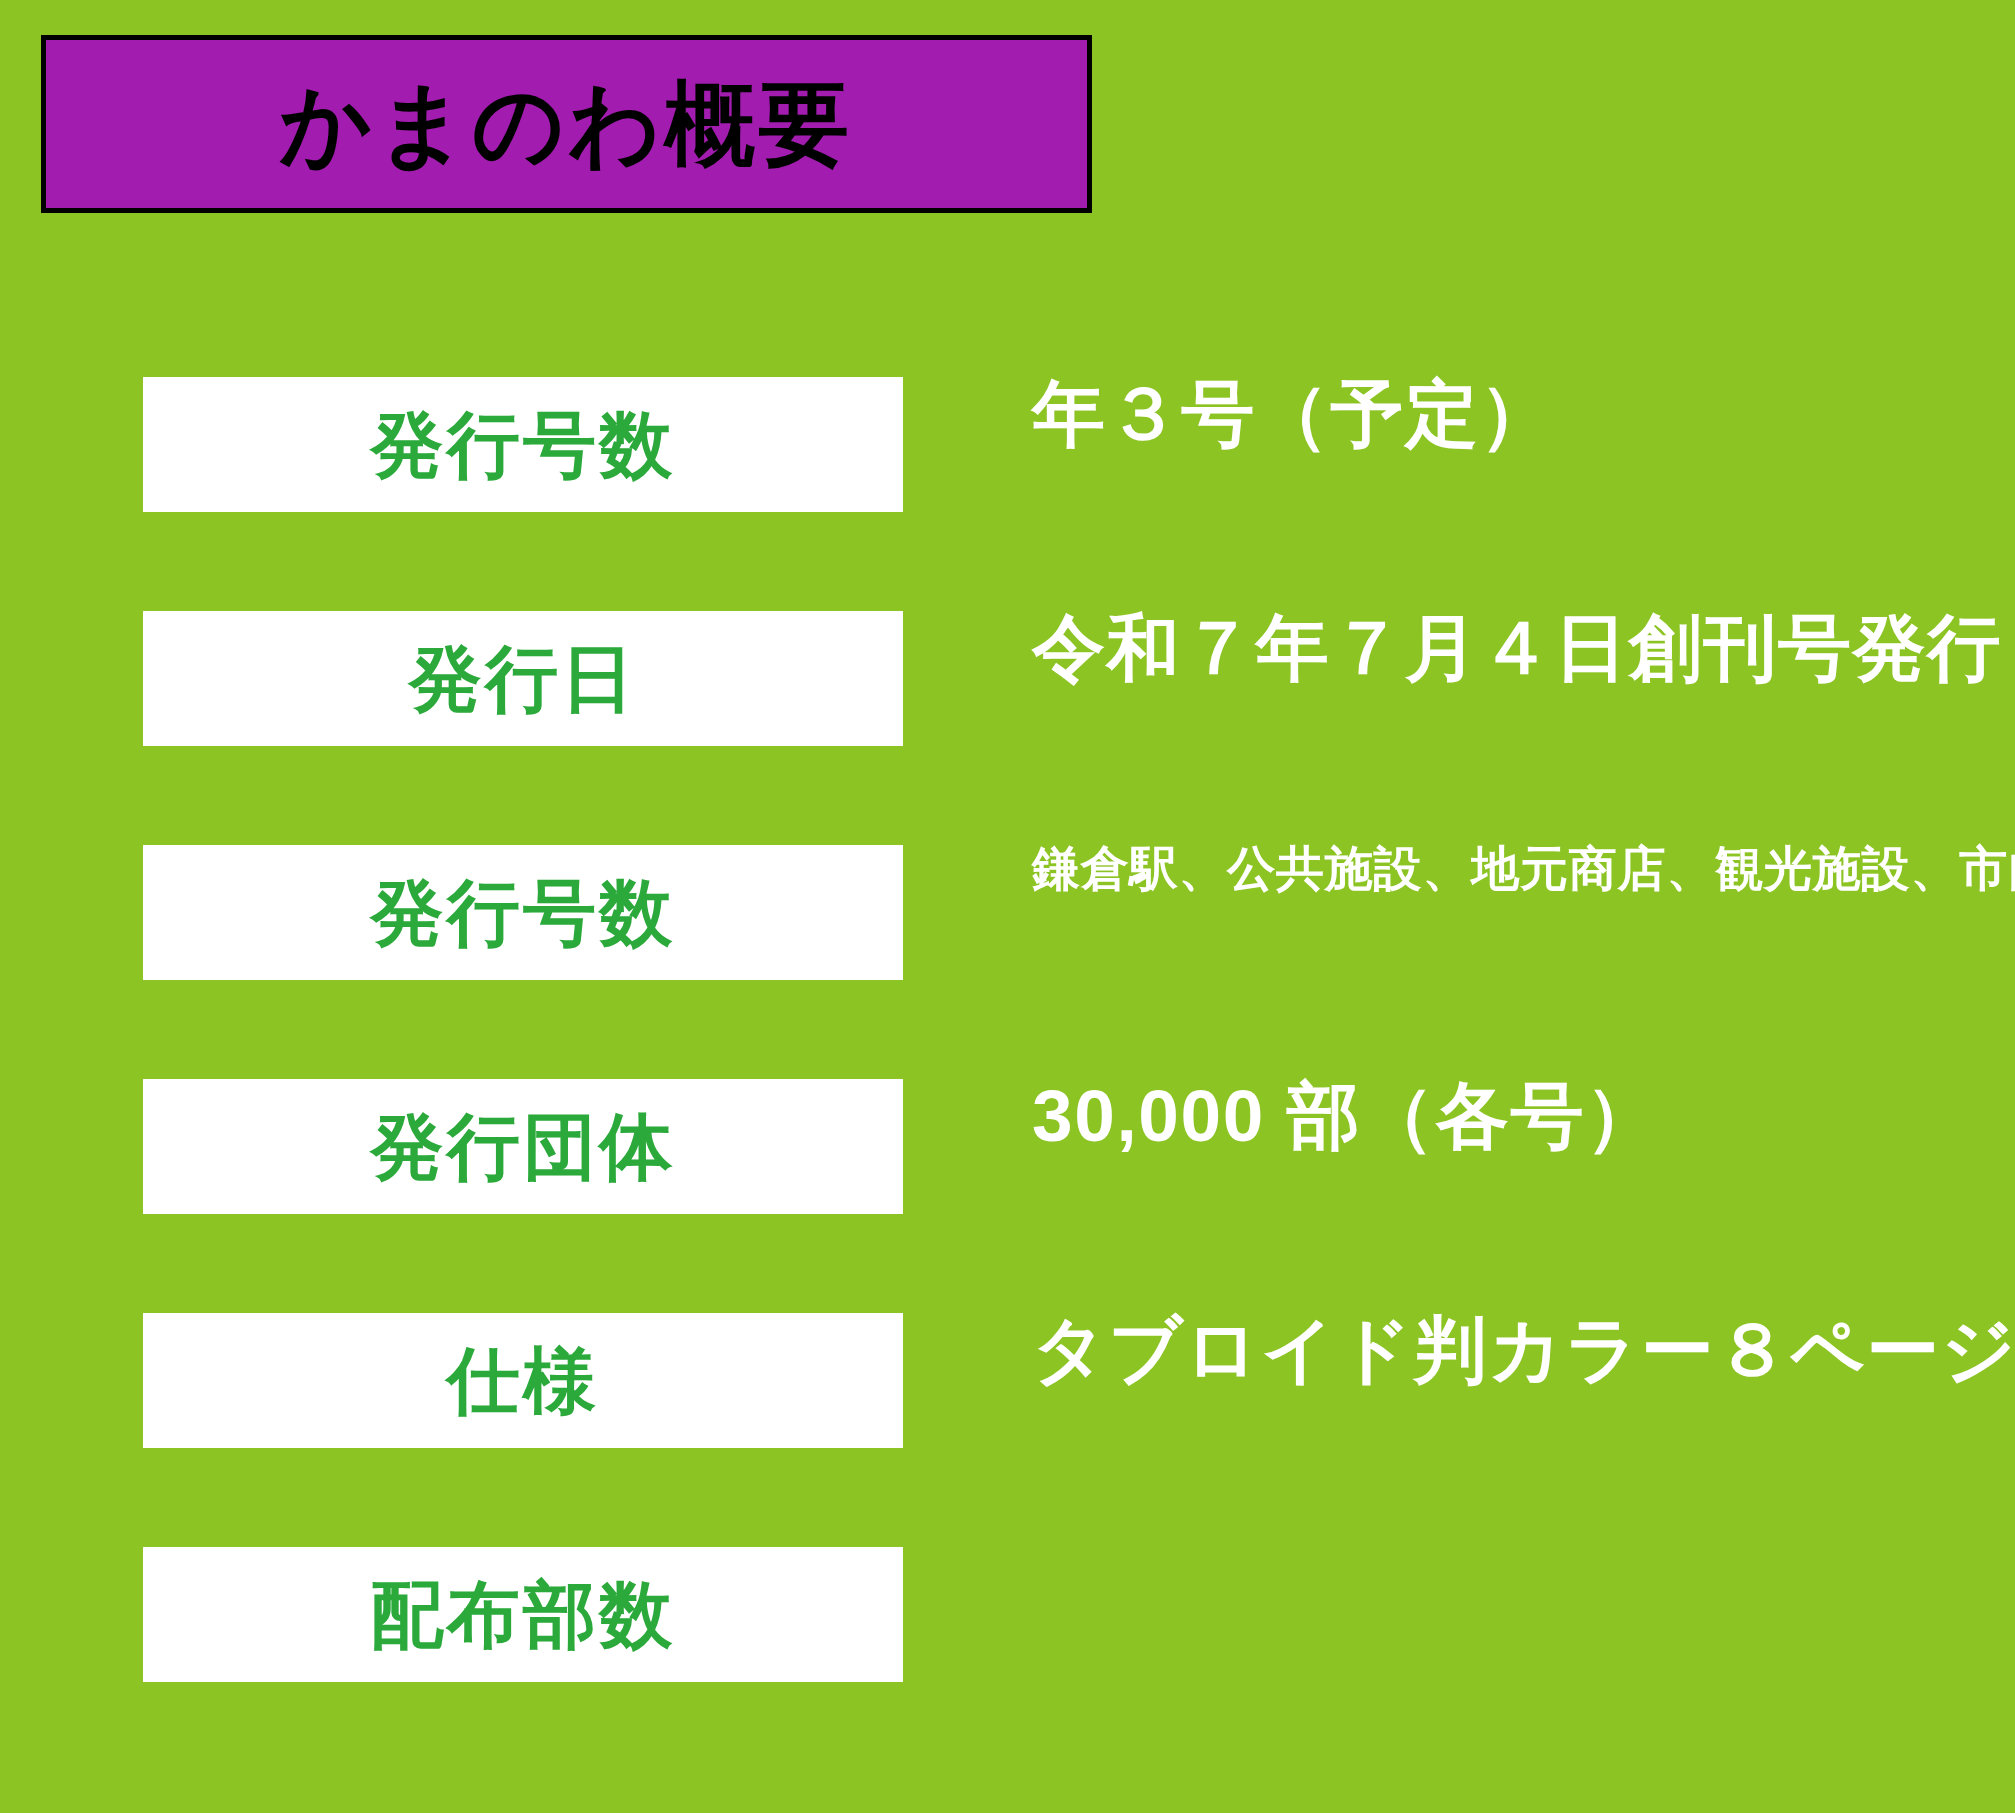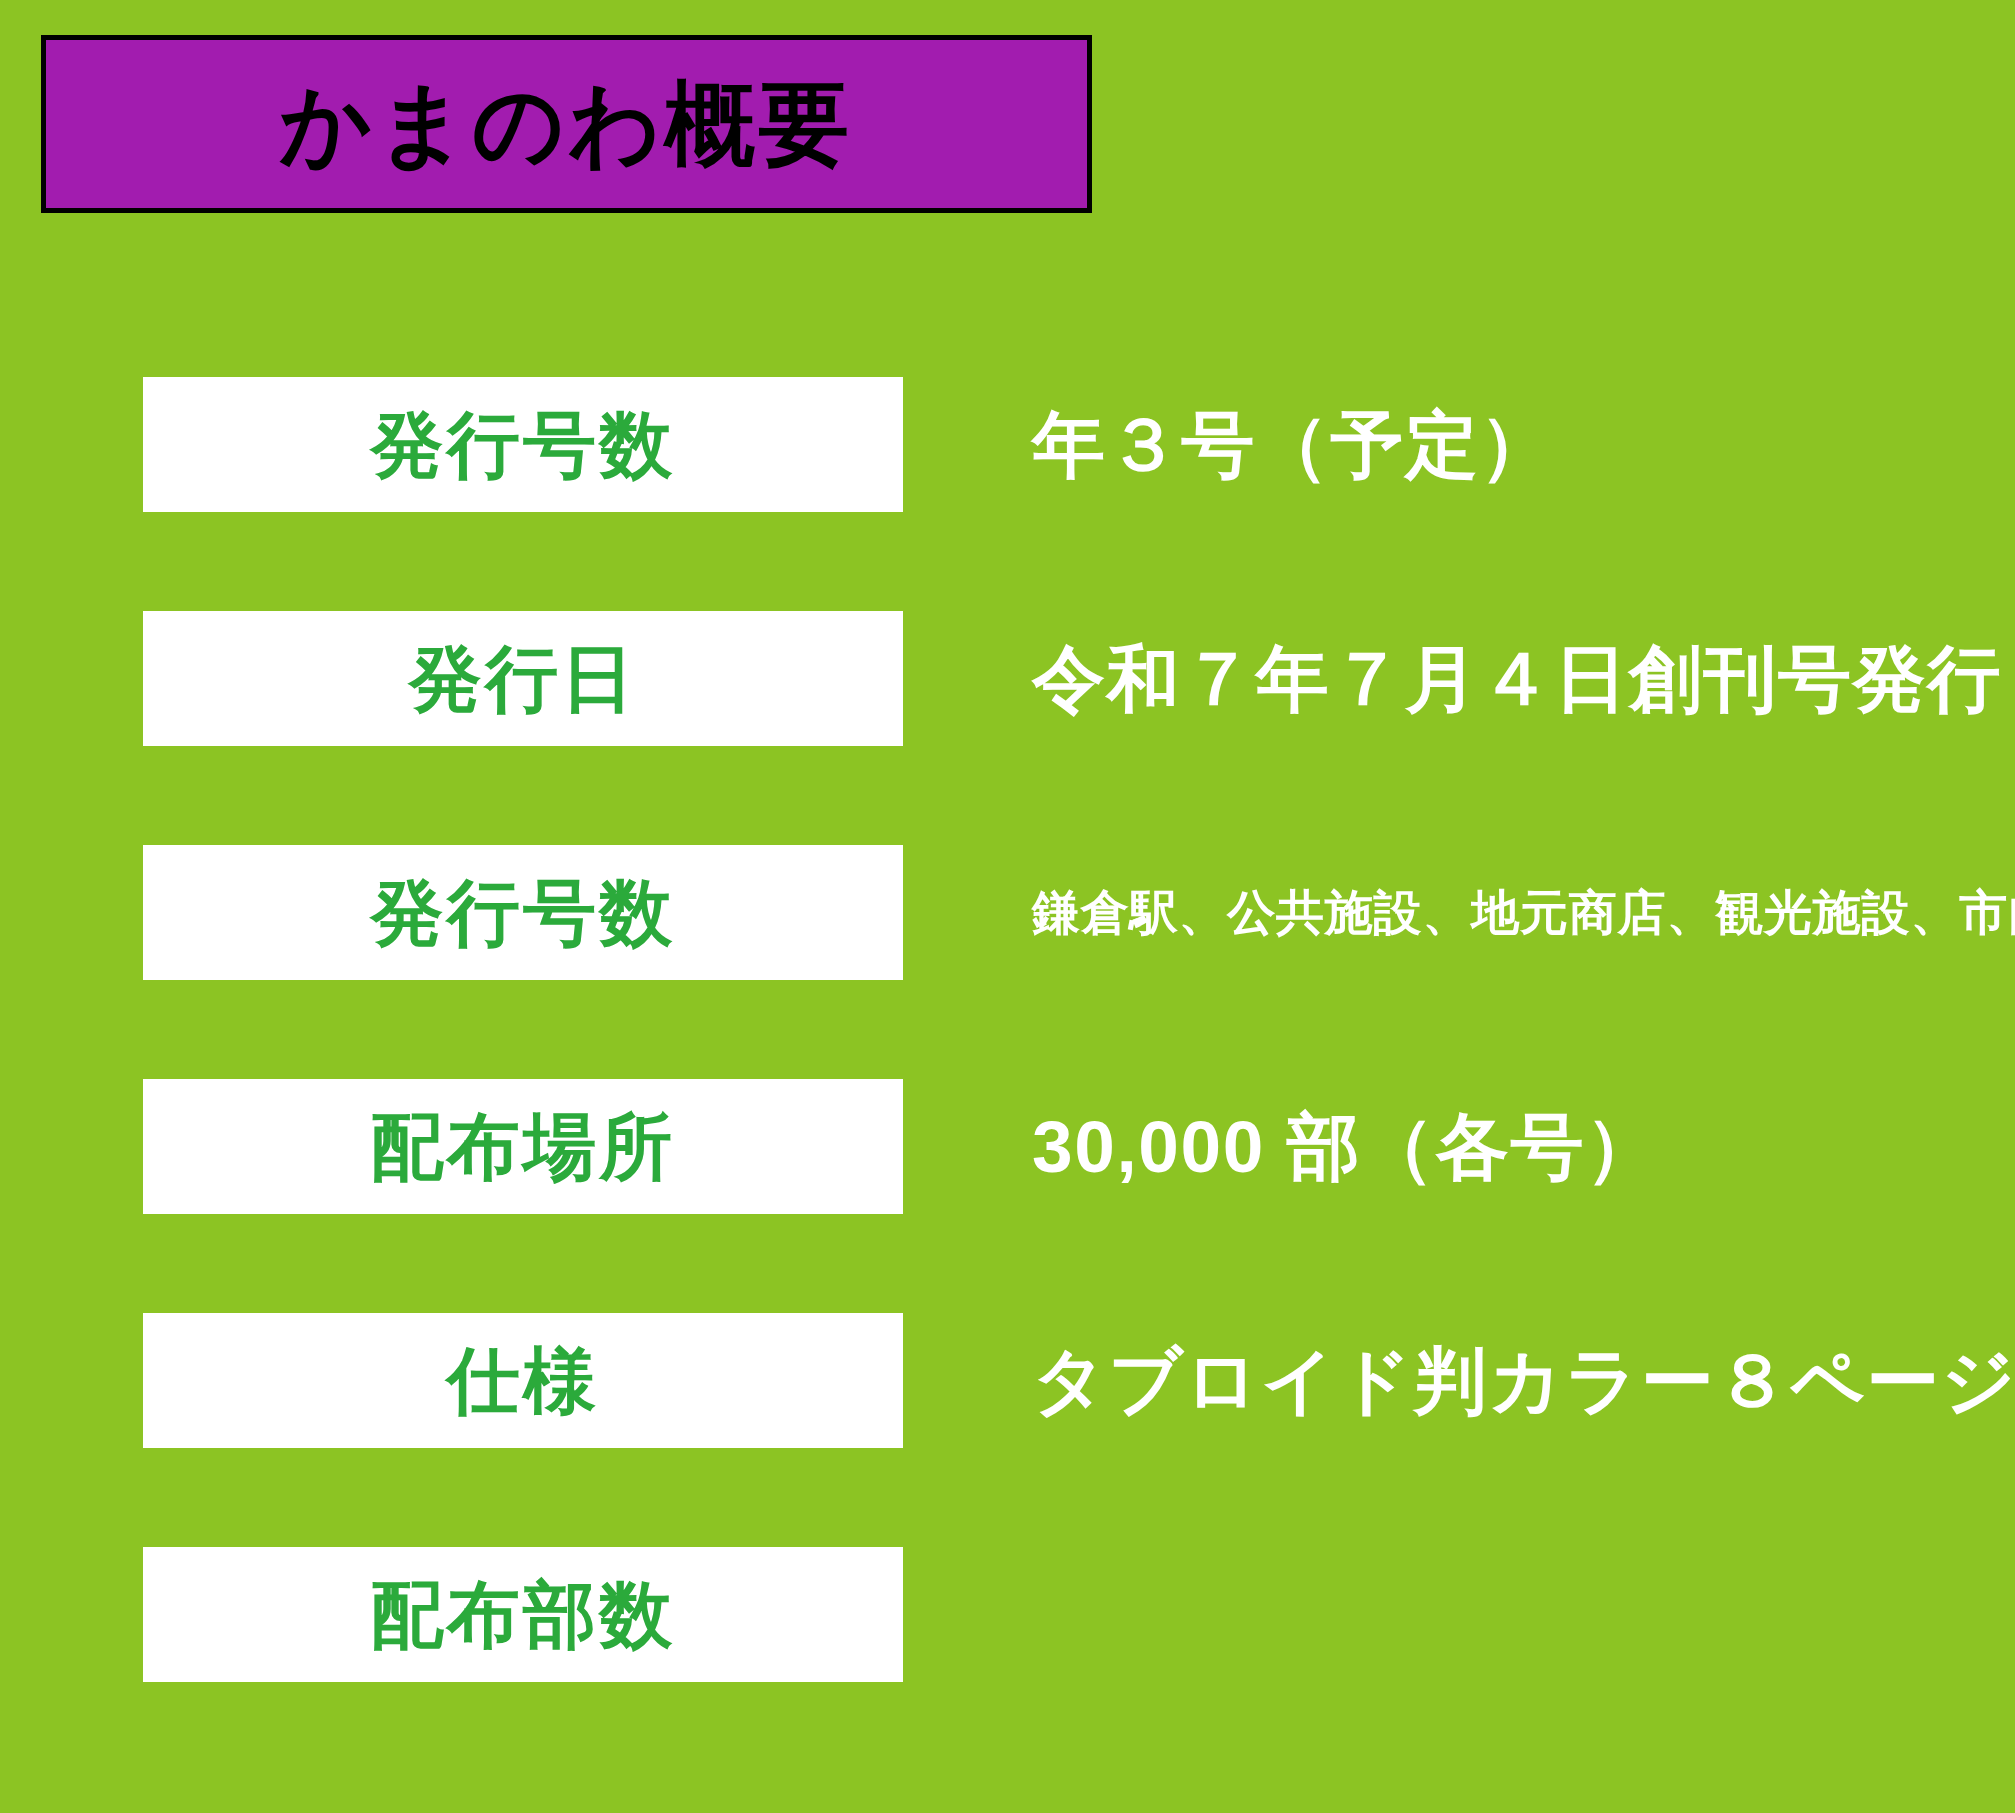--- a/index.html
+++ b/index.html
@@ -69,21 +69,20 @@
     letter-spacing: 3.2px;
     line-height: 1;
     white-space: nowrap;
   }
   .value-cell {
     position: absolute;
     left: 1032px;
     top: 14px;
     height: 135px;
     display: flex;
-    align-items: center;
     white-space: nowrap;
   }
   .value-text {
     font-size: 73px;
     font-weight: 700;
     color: #FFFFFF;
     letter-spacing: 1.6px;
     line-height: 1;
   }
   .value-text.small {
@@ -132,21 +131,21 @@
     <div class="label-box">
       <span class="label-text">発行号数</span>
     </div>
     <div class="value-cell">
       <span class="value-text small">鎌倉駅、公共施設、地元商店、観光施設、市内小中学校</span>
     </div>
   </div>
 
   <div class="spec-row">
     <div class="label-box">
-      <span class="label-text">配布場所</span>
+      <span class="label-text">発行団体</span>
     </div>
     <div class="value-cell">
       <span class="value-text">30,000 部（各号）</span>
     </div>
   </div>
 
   <div class="spec-row">
     <div class="label-box">
       <span class="label-text">仕様</span>
     </div>

